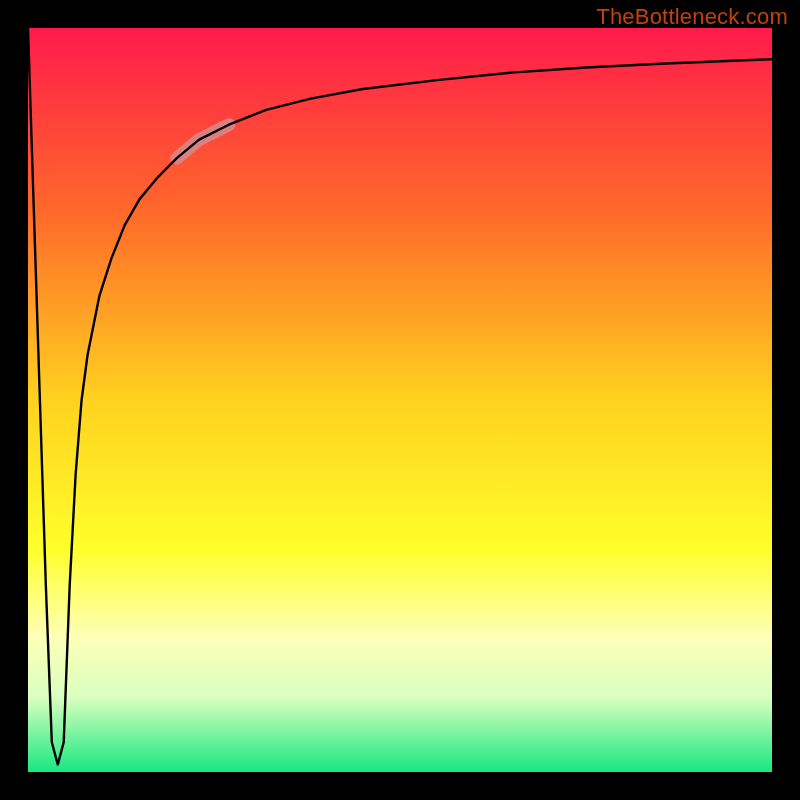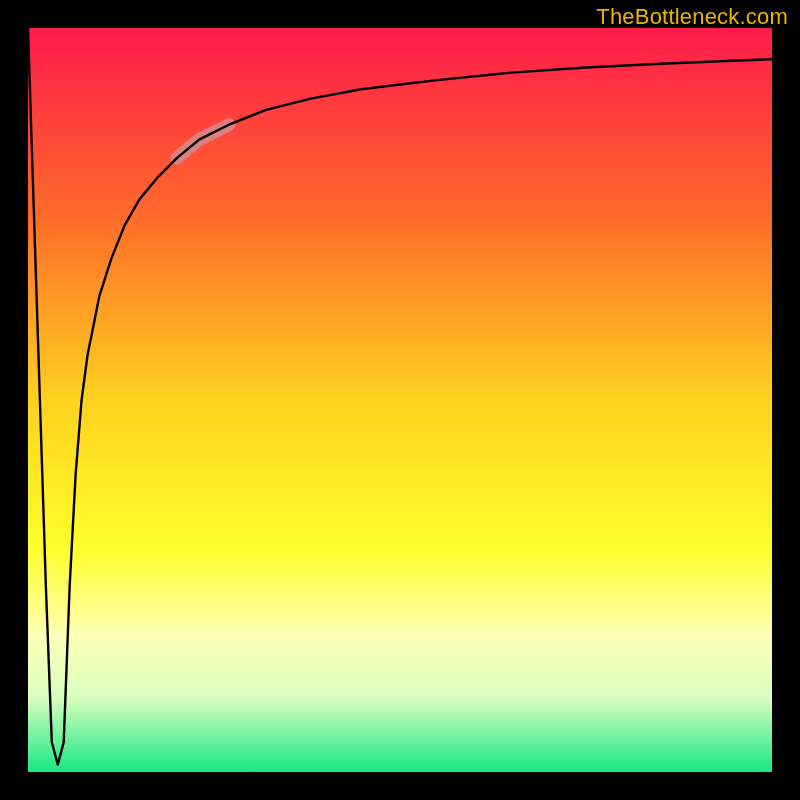--- a/index.html
+++ b/index.html
@@ -14,21 +14,21 @@
   .frame {
     position: relative;
     width: 800px;
     height: 800px;
     background: #000;
   }
   .watermark {
     position: absolute;
     top: 4px;
     right: 12px;
-    color: #eab308;
+    color: #c2410c;
     font-size: 22px;
     font-weight: 500;
     letter-spacing: 0.2px;
     z-index: 5;
     user-select: none;
   }
   .plot-area {
     position: absolute;
     left: 28px;
     top: 28px;

